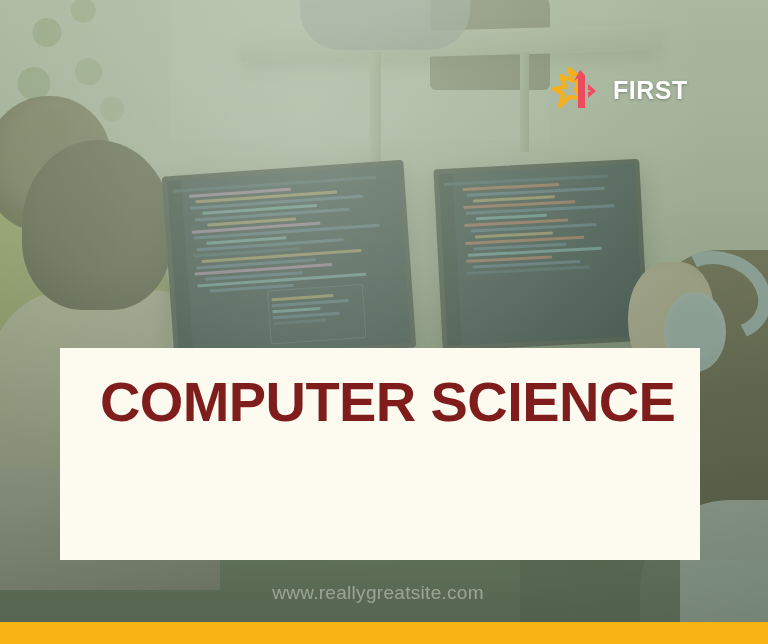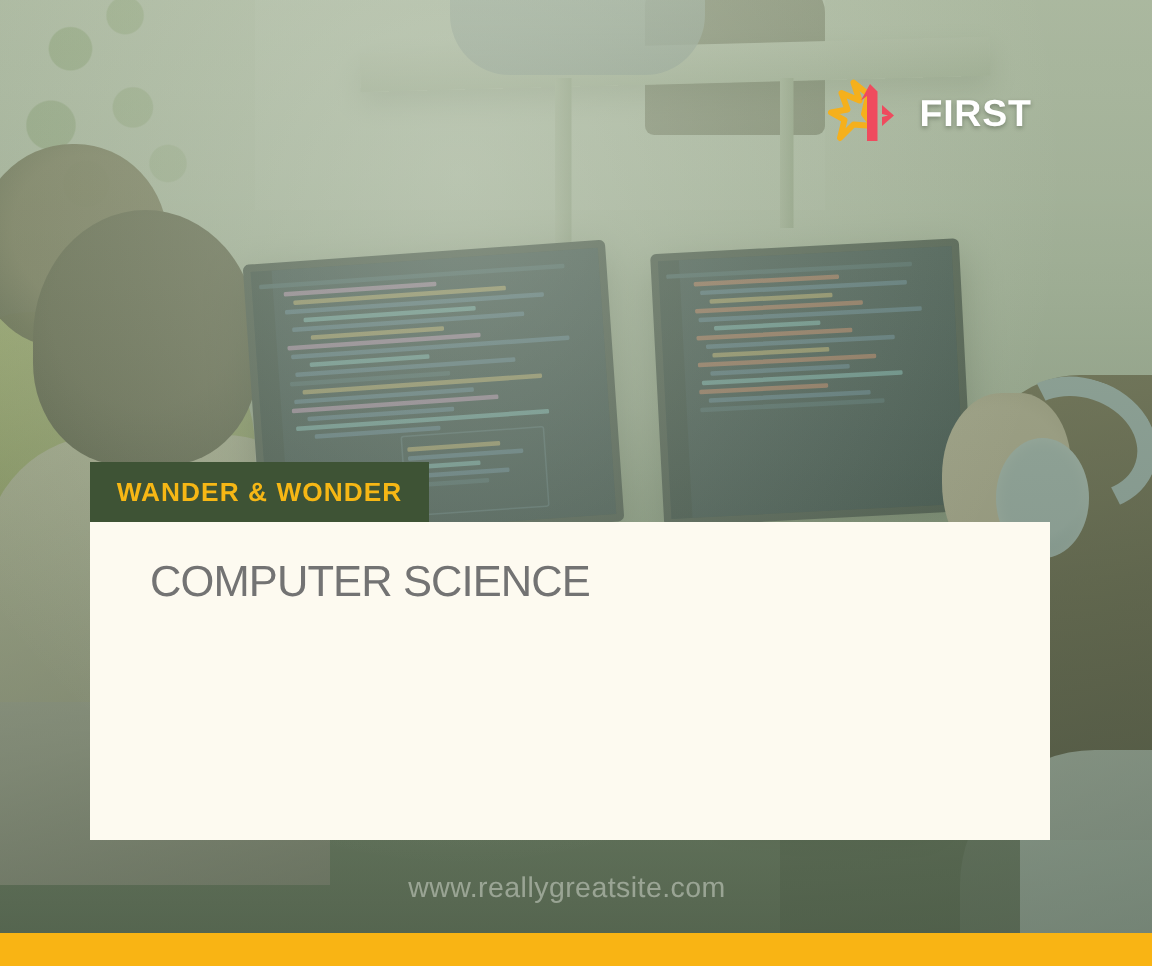--- a/index.html
+++ b/index.html
@@ -224,21 +224,21 @@
     letter-spacing: .3px;
     color: rgba(232,238,228,.45);
     font-family: "Liberation Sans", sans-serif;
     user-select: none;
   }
 
   
   .logo {
     position: absolute;
     left: 552px;
-    top: 50px;
+    top: 64px;
     display: flex;
     align-items: center;
     gap: 9px;
   }
   .logo-mark {
     width: 52px;
     height: 52px;
     flex: none;
   }
   .logo-words {
@@ -278,24 +278,24 @@
     left: 60px;
     top: 348px;
     width: 640px;
     height: 212px;
     background: #fdfaf0;
     box-sizing: border-box;
     padding: 26px 36px 0 40px;
   }
   .card-title {
     margin: 0;
-    font-size: 29px;
-    font-weight: normal;
+    font-size: 56px;
+    font-weight: bold;
     letter-spacing: -0.6px;
-    color: #737373;
+    color: #7f1d1d;
     line-height: 1;
     white-space: nowrap;
   }
   .card-body {
     margin: 20px 0 0 0;
     font-size: 17.5px;
     line-height: 1.42;
     color: #1d1d1d;
     max-width: 576px;
   }
@@ -413,23 +413,20 @@
     <svg class="logo-mark" viewBox="0 0 52 52">
       <path d="M9 12 L21 17 L17 5 L27 13 L24 26 L30 34 L17 33 L8 42 L11 30 L2 25 L13 23 Z" fill="none" stroke="#f5b01c" stroke-width="4" stroke-linejoin="round"></path>
       <path d="M28 6 L33 11 L33 44 L26 44 L26 14 L22 17 Z" fill="#ef4b5e"></path>
       <path d="M36 20 L44 27 L36 34 L36 28 L40 27 L36 26 Z" fill="#ef4b5e"></path>
     </svg>
     <div class="logo-words">
       <span>FIRST</span>
     </div>
   </div>
 
-  <div class="badge">
-    <span>WANDER &amp; WONDER</span>
-  </div>
 
   <div class="card">
     <h1 class="card-title">COMPUTER SCIENCE</h1>
   </div>
 
   <div class="bottom-bar"></div>
 
 </div>
 
 </body></html>

